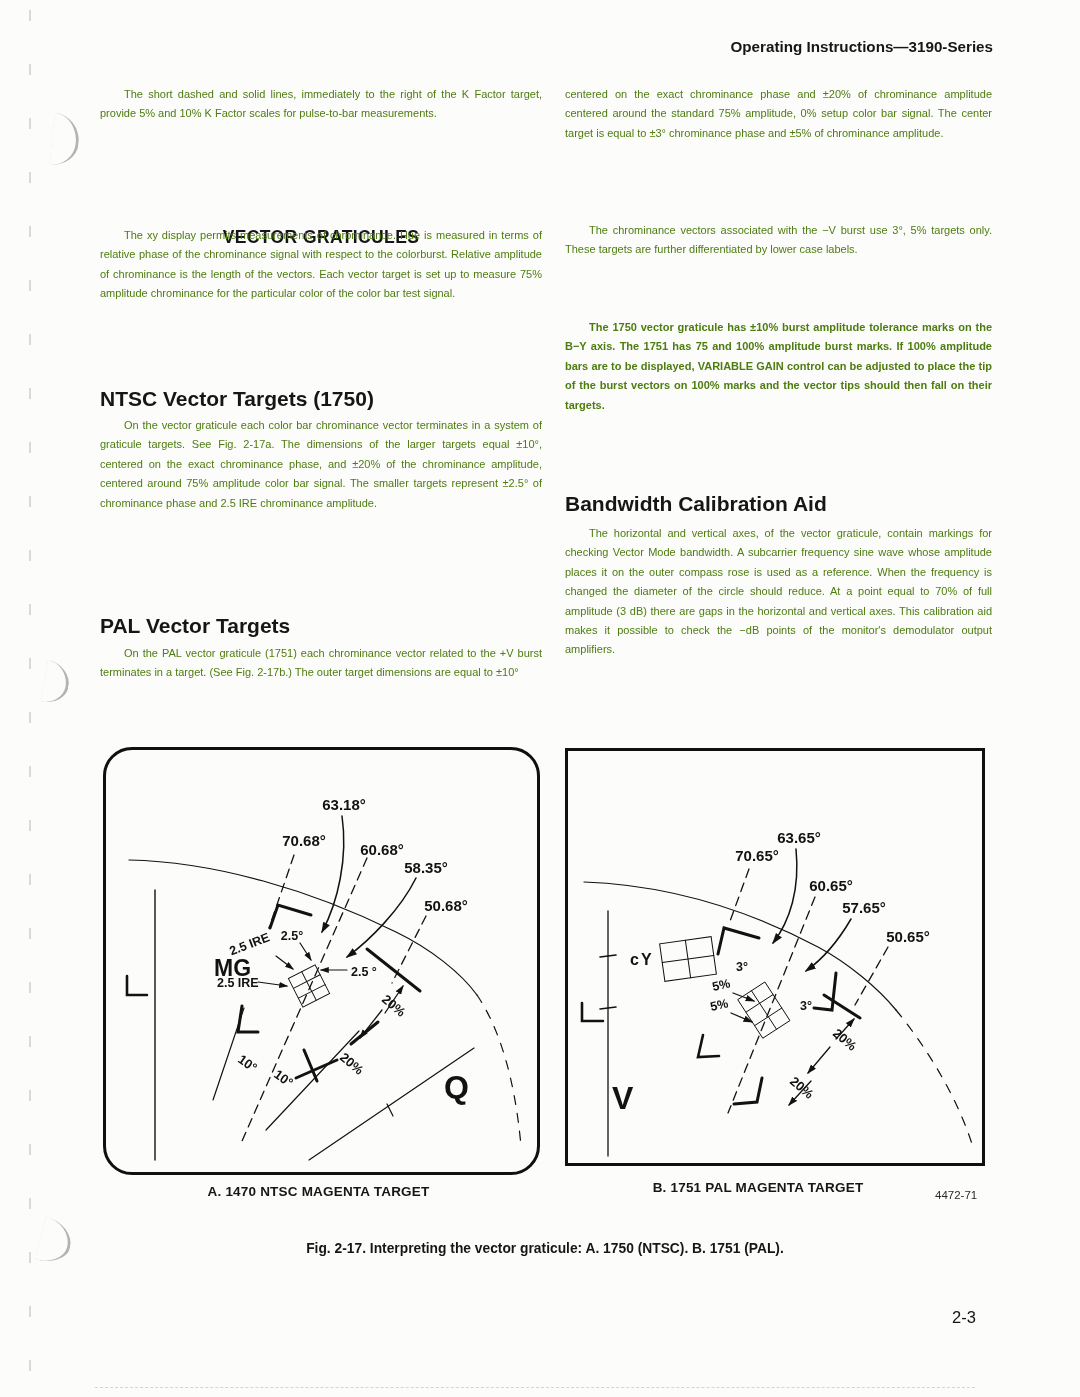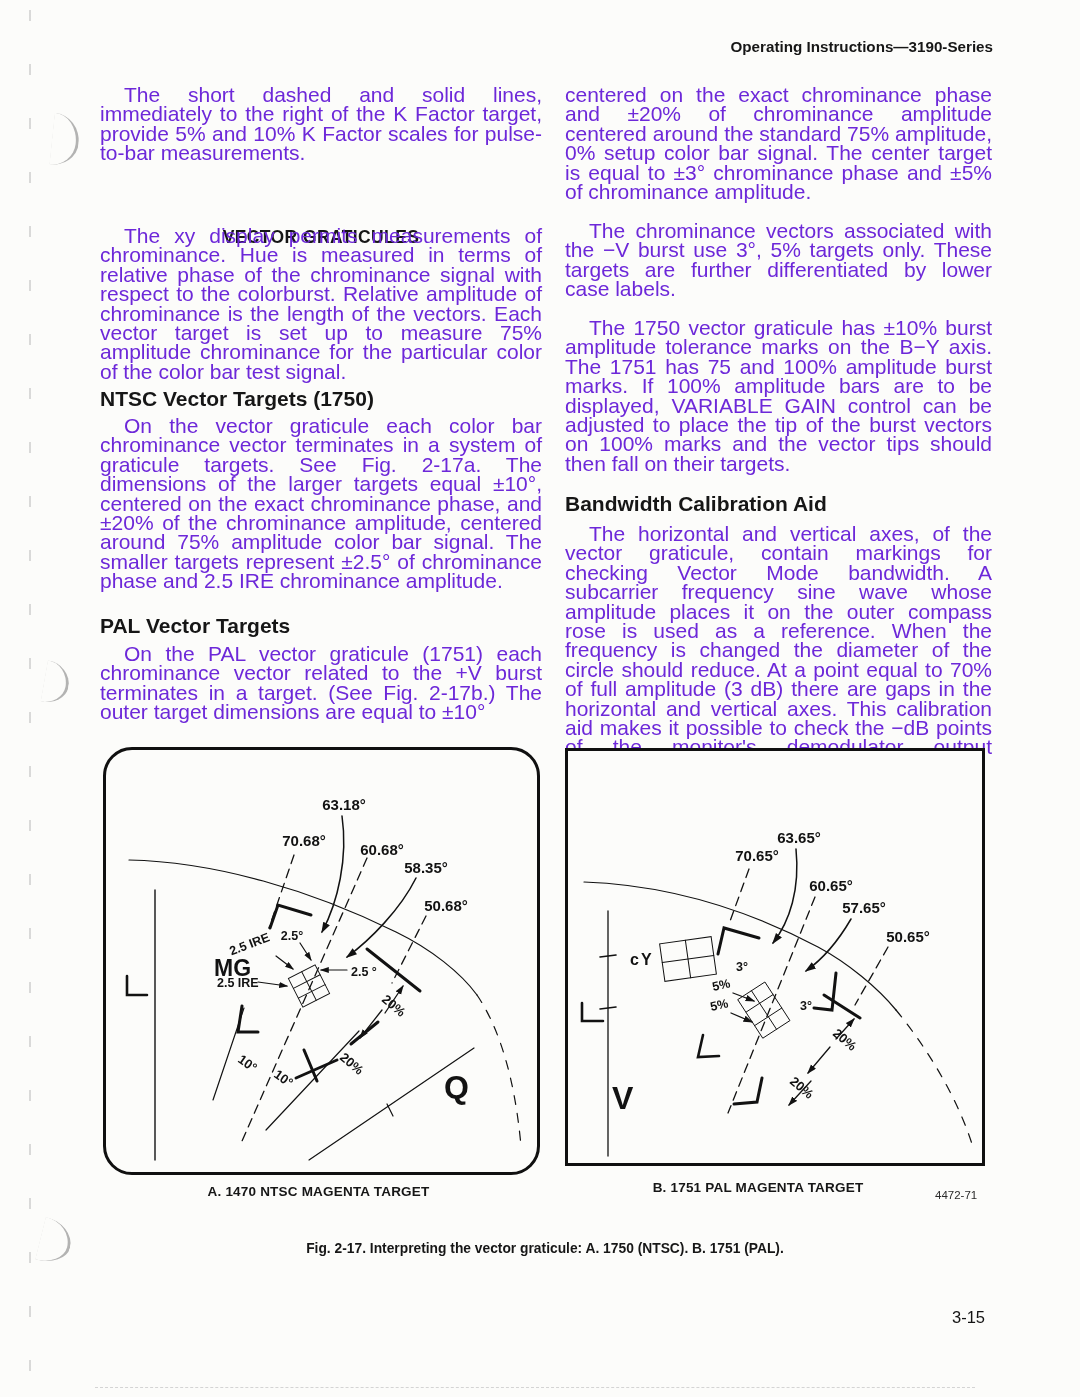--- a/index.html
+++ b/index.html
@@ -5,22 +5,22 @@
   html,body{margin:0;padding:0;}
   body{
     width:1080px;height:1397px;position:relative;
     background:#fcfcfa;
     font-family:"Liberation Sans", sans-serif;
     color:#161616;
     overflow:hidden;
   }
   .abs{position:absolute;}
   .para{
-    font-size:21px;line-height:19.4px;text-align:justify;
-    color:#6d28d9;
+    font-size:11px;line-height:19.4px;text-align:justify;
+    color:#4d7c0f;
   }
   .para.indent{text-indent:24px;}
   .h-center{font-weight:bold;text-align:center;font-size:17.5px;letter-spacing:.4px;}
   .h-sub{font-weight:bold;font-size:21px;}
   .hdr{font-weight:bold;font-size:15.2px;text-align:right;}
   .figbox{border:3px solid #101010;background:#fcfcfa;}
   .figcap{font-weight:bold;font-size:13.5px;text-align:center;letter-spacing:.2px;}
   .partnum{font-size:11.5px;color:#2a2a2a;}
   .maincap{font-weight:bold;font-size:13.8px;text-align:center;}
   .pagenum{font-size:16.5px;color:#141414;}
@@ -49,21 +49,21 @@
 <div class="abs para indent" style="left:100px;top:85px;width:442px;">The short dashed and solid lines, immediately to the right of the K Factor target, provide 5% and 10% K Factor scales for pulse-to-bar measurements.</div>
 <div class="abs h-center" style="left:100px;top:185px;width:442px;margin-top:42px;">VECTOR GRATICULES</div>
 <div class="abs para indent" style="left:100px;top:226px;width:442px;">The xy display permits measurements of chrominance. Hue is measured in terms of relative phase of the chrominance signal with respect to the colorburst. Relative amplitude of chrominance is the length of the vectors. Each vector target is set up to measure 75% amplitude chrominance for the particular color of the color bar test signal.</div>
 <div class="abs h-sub" style="left:100px;top:387px;width:442px;">NTSC Vector Targets (1750)</div>
 <div class="abs para indent" style="left:100px;top:416px;width:442px;">On the vector graticule each color bar chrominance vector terminates in a system of graticule targets. See Fig. 2-17a. The dimensions of the larger targets equal ±10°, centered on the exact chrominance phase, and ±20% of the chrominance amplitude, centered around 75% amplitude color bar signal. The smaller targets represent ±2.5° of chrominance phase and 2.5 IRE chrominance amplitude.</div>
 <div class="abs h-sub" style="left:100px;top:614px;width:442px;">PAL Vector Targets</div>
 <div class="abs para indent" style="left:100px;top:644px;width:442px;">On the PAL vector graticule (1751) each chrominance vector related to the +V burst terminates in a target. (See Fig. 2-17b.) The outer target dimensions are equal to ±10°</div>
 
 <div class="abs para" style="left:565px;top:85px;width:427px;">centered on the exact chrominance phase and ±20% of chrominance amplitude centered around the standard 75% amplitude, 0% setup color bar signal. The center target is equal to ±3° chrominance phase and ±5% of chrominance amplitude.</div>
 <div class="abs para indent" style="left:565px;top:221px;width:427px;">The chrominance vectors associated with the −V burst use 3°, 5% targets only. These targets are further differentiated by lower case labels.</div>
-<div class="abs para indent" style="left:565px;top:318px;width:427px;">The 1750 vector graticule has ±10% burst amplitude tolerance marks on the B−Y axis. The 1751 has 75 and 100% amplitude burst marks. If 100% amplitude bars are to be displayed, VARIABLE GAIN control can be adjusted to place the tip of the burst vectors on 100% marks and the vector tips should then fall on their targets.</div>
+<div class="abs para indent" style="left:565px;top:318px;width:427px;font-weight:bold;">The 1750 vector graticule has ±10% burst amplitude tolerance marks on the B−Y axis. The 1751 has 75 and 100% amplitude burst marks. If 100% amplitude bars are to be displayed, VARIABLE GAIN control can be adjusted to place the tip of the burst vectors on 100% marks and the vector tips should then fall on their targets.</div>
 <div class="abs h-sub" style="left:565px;top:492px;width:427px;">Bandwidth Calibration Aid</div>
 <div class="abs para indent" style="left:565px;top:524px;width:427px;">The horizontal and vertical axes, of the vector graticule, contain markings for checking Vector Mode bandwidth. A subcarrier frequency sine wave whose amplitude places it on the outer compass rose is used as a reference. When the frequency is changed the diameter of the circle should reduce. At a point equal to 70% of full amplitude (3 dB) there are gaps in the horizontal and vertical axes. This calibration aid makes it possible to check the −dB points of the monitor's demodulator output amplifiers.</div>
 
 <div class="abs figbox" style="left:103px;top:747px;width:431px;height:422px;border-radius:29px;">
   <svg width="431" height="422" viewBox="0 0 431 422">
     <defs>
       <marker id="arrA" markerWidth="8" markerHeight="6" refX="6.5" refY="2.5" orient="auto">
         <path d="M0,0 L7.5,2.5 L0,5 Z" fill="#121212"></path>
       </marker>
     </defs>
@@ -177,13 +177,13 @@
       <text font-size="13" text-anchor="middle" transform="translate(231,340) rotate(40)">20%</text>
       <text x="44" y="358" font-size="32">V</text>
     </g>
   </svg>
 </div>
 <div class="abs figcap" style="left:551px;top:1180px;width:414px;">B. 1751 PAL MAGENTA TARGET</div>
 <div class="abs partnum" style="left:935px;top:1189px;">4472-71</div>
 
 <div class="abs maincap" style="left:100px;top:1241px;width:890px;">Fig. 2-17. Interpreting the vector graticule: A. 1750 (NTSC). B. 1751 (PAL).</div>
 
-<div class="abs pagenum" style="left:952px;top:1308px;">3-15</div>
+<div class="abs pagenum" style="left:952px;top:1308px;">2-3</div>
 
 </body></html>

